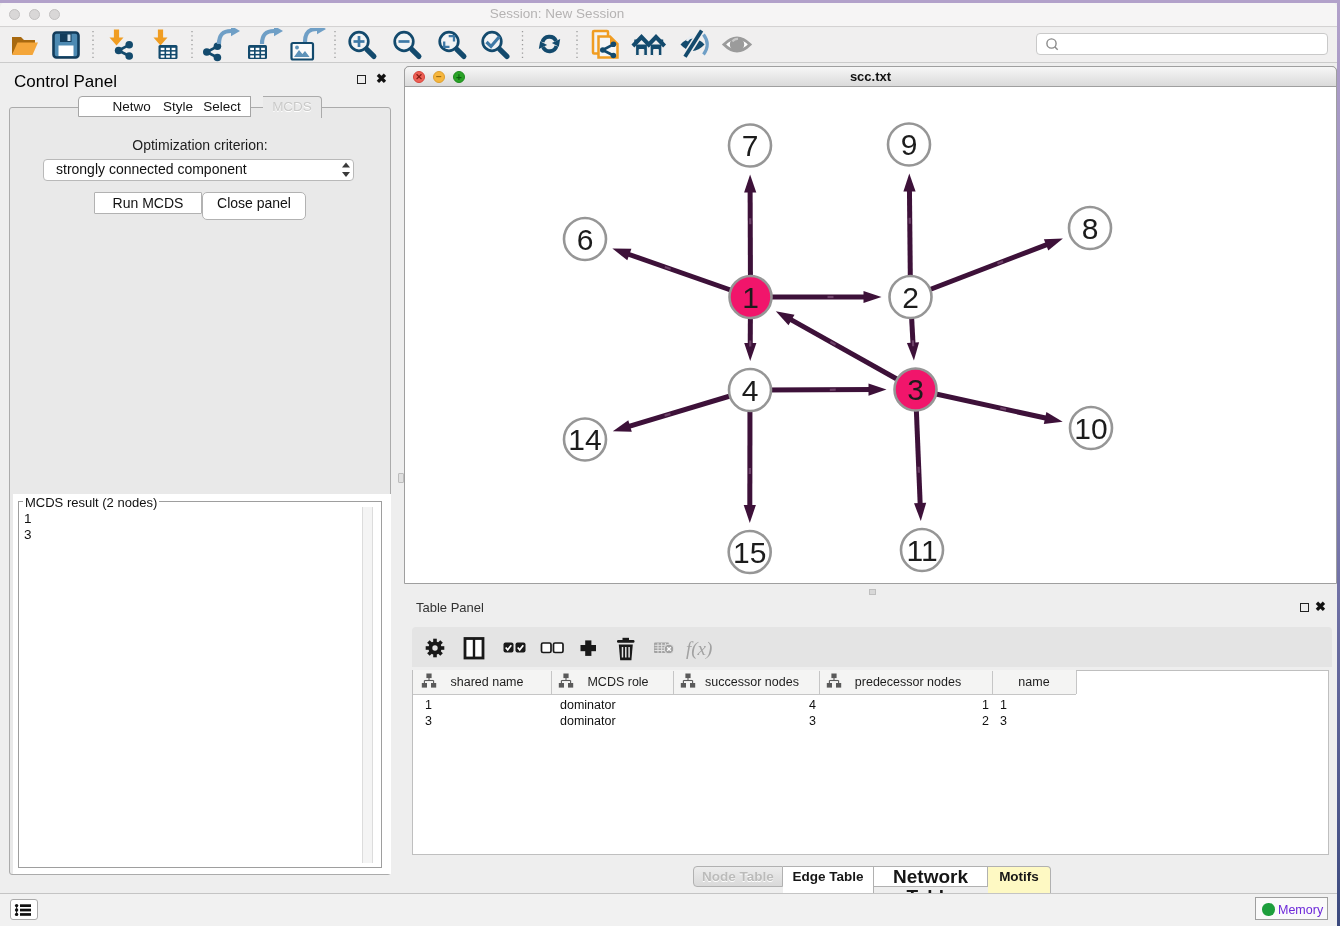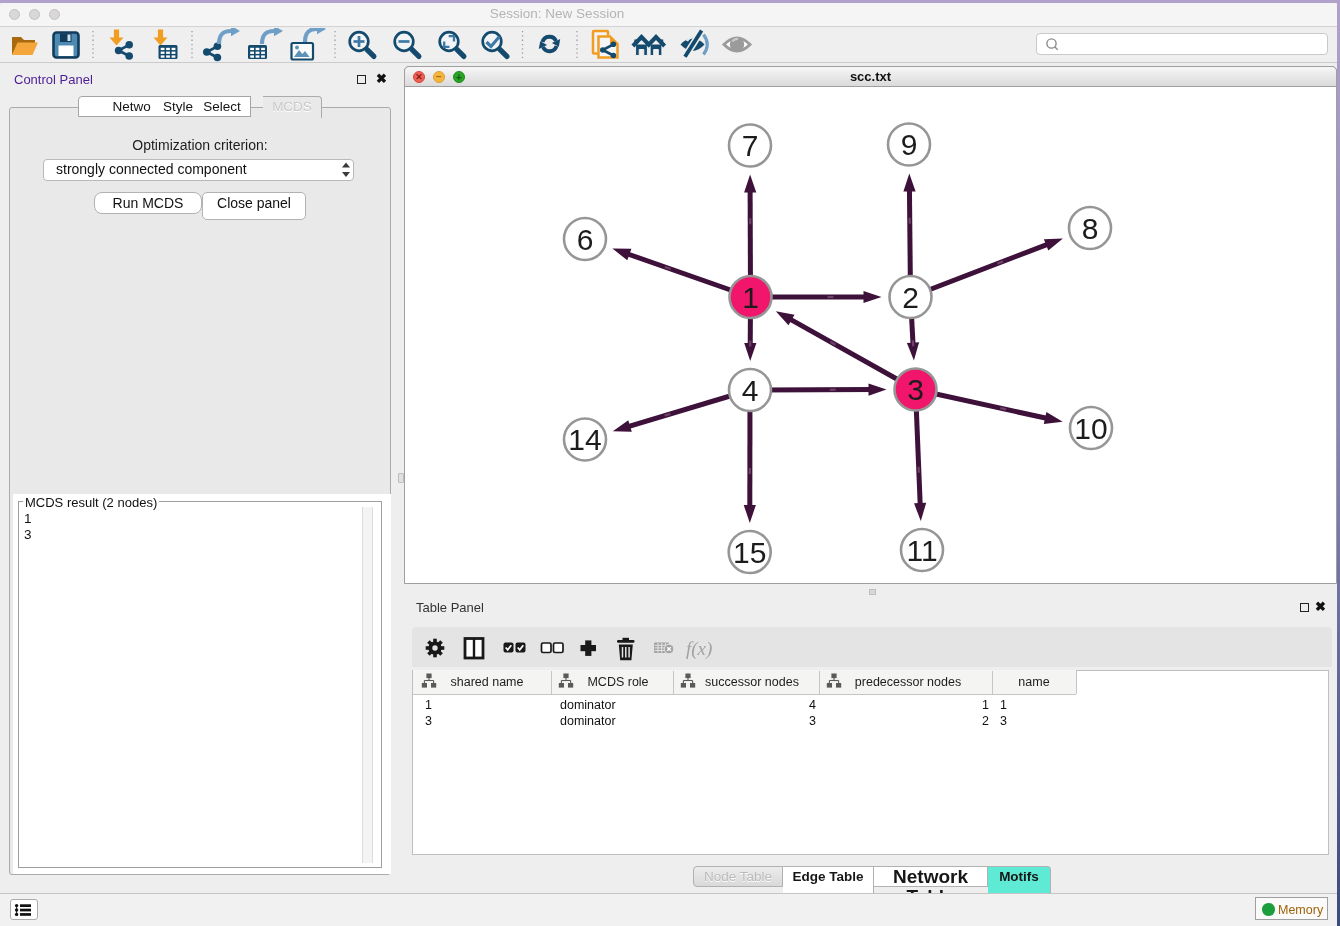--- a/index.html
+++ b/index.html
@@ -108,41 +108,41 @@
 <path d="M724 44.5 Q737 31.5 750 44.5 Q737 57.5 724 44.5 z" fill="#fff" stroke="#9b9b9b" stroke-width="3"></path>
 <circle cx="737" cy="44.5" r="7.2" fill="#9b9b9b"></circle>
 <path d="M732.5 41.5 a6 6 0 0 1 5.5-2.7" fill="none" stroke="#c9c9c9" stroke-width="2.2"></path>
   </svg>
 <div class="abs" style="left:1036px;top:33px;width:292px;height:22px;background:#fff;border:1.5px solid #c9c9c9;border-radius:4px"></div>
 <svg class="abs" style="left:1044px;top:37px" width="18" height="18" viewBox="0 0 18 18">
     <circle cx="7.5" cy="6.5" r="4.6" fill="none" stroke="#8a8a8a" stroke-width="1.4"></circle>
     <line x1="10.9" y1="9.9" x2="13.7" y2="12.7" stroke="#8a8a8a" stroke-width="1.4"></line>
   </svg>
 
-<div class="abs" style="left:14px;top:72px;font-size:13px;color:#4c1d95">Control Panel</div>
+<div class="abs" style="left:14px;top:72px;font-size:17px;color:#000000">Control Panel</div>
 <div class="abs" style="left:357px;top:74.5px;width:9px;height:9px;border:1.7px solid #222"></div>
 <div class="abs" style="left:376px;top:71px;font-size:13px;font-weight:bold;color:#111">✖</div>
 
 <div class="abs" style="left:9px;top:107px;width:382px;height:768px;background:#e9e9e9;border:1px solid #ababab;border-radius:3px"></div>
 
 <div class="abs" style="left:78px;top:96px;width:85px;height:21px;background:#fff;border:1px solid #a5a5a5;border-radius:4px 0 0 0;font-size:13.5px;color:#141414;text-align:right;line-height:20px">Network</div>
 <div class="abs" style="left:151px;top:96px;width:55px;height:21px;background:#fff;border:1px solid #a5a5a5;border-left:none;font-size:13.5px;color:#141414;text-align:center;line-height:20px">Style</div>
 <div class="abs" style="left:194px;top:96px;width:57px;height:21px;background:#fff;border:1px solid #a5a5a5;border-left:none;font-size:13.5px;color:#141414;text-align:center;line-height:20px">Select</div>
 <div class="abs" style="left:263px;top:96px;width:59px;height:22px;background:#e9e9e9;border:1px solid #ababab;border-left:none;border-bottom:none;border-radius:0 4px 0 0;font-size:13.5px;color:#c9c9c8;text-align:center;line-height:20px;text-shadow:0 1px 0 #fff">MCDS</div>
 <div class="abs" style="left:200px;top:137px;width:0"></div>
 <div class="abs" style="left:10px;top:137px;width:380px;text-align:center;font-size:14px;color:#1d1d1d">Optimization criterion:</div>
 
 <div class="abs" style="left:43px;top:158.5px;width:311px;height:22.5px;background:#fff;border:1px solid #b9b9b9;border-radius:4px"></div>
 <div class="abs" style="left:56px;top:161px;font-size:14px;color:#111">strongly connected component</div>
 <svg class="abs" style="left:340px;top:162px" width="12" height="16" viewBox="0 0 12 16">
     <polygon points="6,0.5 10,5.5 2,5.5" fill="#3a3a3a"></polygon>
     <polygon points="6,15 10,10 2,10" fill="#3a3a3a"></polygon>
   </svg>
 
-<div class="abs" style="left:94px;top:192px;width:108px;height:21.5px;background:#fff;border:1px solid #b2b2b2;border-radius:8px;font-size:14px;color:#111;text-align:center;line-height:20px">Run MCDS</div>
+<div class="abs" style="left:94px;top:192px;width:108px;height:21.5px;background:#fff;border:1px solid #b2b2b2;border-radius:1px;font-size:14px;color:#111;text-align:center;line-height:20px">Run MCDS</div>
 <div class="abs" style="left:202px;top:192px;width:104px;height:28px;background:#fff;border:1px solid #b2b2b2;border-radius:5px;font-size:14px;color:#111;text-align:center;line-height:20px">Close panel</div>
 
 <div class="abs" style="left:13px;top:494px;width:378px;height:380px;background:#fff"></div>
 <div class="abs" style="left:18px;top:501px;width:364px;height:367px;border:1px solid #9e9e9e"></div>
 <div class="abs" style="left:23px;top:494.5px;background:#fff;padding:0 2px;font-size:13px;color:#111">MCDS result (2 nodes)</div>
 <div class="abs" style="left:24px;top:511px;font-size:13.5px;color:#111">1</div>
 <div class="abs" style="left:24px;top:527px;font-size:13.5px;color:#111">3</div>
 <div class="abs" style="left:362px;top:507px;width:11px;height:356px;background:#f4f4f4;border-left:1px solid #dcdcdc;border-right:1px solid #dcdcdc"></div>
 
 <div class="abs" style="left:397.5px;top:472.5px;width:6px;height:10px;background:#e0e0e0;border:1px solid #bdbdbd;border-radius:1px"></div>
@@ -320,33 +320,33 @@
 <text x="816" y="709" font-size="12.5" fill="#111" text-anchor="end">4</text>
 <text x="989" y="709" font-size="12.5" fill="#111" text-anchor="end">1</text>
 <text x="1000" y="709" font-size="12.5" fill="#111">1</text>
 <text x="425" y="725" font-size="12.5" fill="#111">3</text>
 <text x="560" y="725" font-size="12.5" fill="#111">dominator</text>
 <text x="816" y="725" font-size="12.5" fill="#111" text-anchor="end">3</text>
 <text x="989" y="725" font-size="12.5" fill="#111" text-anchor="end">2</text>
 <text x="1000" y="725" font-size="12.5" fill="#111">3</text>
 </svg>
 
-<div class="abs" style="left:693px;top:866px;width:90px;height:21px;background:linear-gradient(#ececec,#d9d9d9);border:1px solid #b1b1b1;border-radius:4px 0 0 4px;font-size:13.5px;font-weight:normal;color:#bbbbba;text-align:center;line-height:20px;text-shadow:0 1px 0 #fff">Node Table</div>
+<div class="abs" style="left:693px;top:866px;width:90px;height:21px;background:linear-gradient(#ececec,#d9d9d9);border:1px solid #b1b1b1;border-radius:4px 0 0 4px;font-size:13.5px;font-weight:bold;color:#bbbbba;text-align:center;line-height:20px;text-shadow:0 1px 0 #fff">Node Table</div>
 <div class="abs" style="left:783px;top:866px;width:91px;height:31px;background:#fff;border:1px solid #b1b1b1;border-left:none;font-size:13.5px;font-weight:bold;color:#161616;text-align:center;line-height:20px">Edge Table</div>
 <div class="abs" style="left:874px;top:866px;width:114px;height:21px;background:#fff;border:1px solid #b1b1b1;border-left:none;font-size:19px;font-weight:bold;color:#161616;text-align:center;line-height:20px">Network Table</div>
-<div class="abs" style="left:988px;top:866px;width:63px;height:38px;background:#5eead4;border:1px solid #b1b1b1;border-left:none;border-radius:0 4px 4px 0;font-size:13.5px;font-weight:bold;color:#161616;text-align:center;line-height:20px">Motifs</div>
+<div class="abs" style="left:988px;top:866px;width:63px;height:38px;background:#fef9c3;border:1px solid #b1b1b1;border-left:none;border-radius:0 4px 4px 0;font-size:13.5px;font-weight:bold;color:#161616;text-align:center;line-height:20px">Motifs</div>
 
 <div class="abs" style="left:0;top:893px;width:1337px;height:33px;background:#f1f1f1;border-top:1px solid #c4c4c4"></div>
 <div class="abs" style="left:10px;top:899px;width:28px;height:21px;background:#fff;border:1px solid #ababab;border-radius:3px"></div>
 <svg class="abs" style="left:14px;top:903px" width="20" height="14" viewBox="0 0 20 14">
 <circle cx="2.6" cy="2.6" r="1.7" fill="#111"></circle>
     <circle cx="2.6" cy="7" r="1.7" fill="#111"></circle>
     <circle cx="2.6" cy="11.4" r="1.7" fill="#111"></circle>
 <line x1="2.6" y1="2.6" x2="2.6" y2="11.4" stroke="#111" stroke-width="0.9"></line>
 <rect x="6" y="1.3" width="11" height="2.7" fill="#111"></rect>
     <rect x="6" y="5.7" width="11" height="2.7" fill="#111"></rect>
     <rect x="6" y="10.1" width="11" height="2.7" fill="#111"></rect>
 </svg>
 <div class="abs" style="left:1255px;top:897px;width:73px;height:23px;background:#fafafa;border:1px solid #9f9f9f"></div>
 <div class="abs" style="left:1262px;top:903px;width:12.5px;height:12.5px;border-radius:50%;background:#1d9e3c"></div>
-<div class="abs" style="left:1278px;top:902.5px;font-size:12.5px;color:#a16207">Memory</div>
+<div class="abs" style="left:1278px;top:902.5px;font-size:12.5px;color:#6d28d9">Memory</div>
 
 <div class="abs" style="left:0;top:0;width:1340px;height:2.5px;background:#b2a1ca"></div>
 <div class="abs" style="left:1337px;top:0;width:3px;height:926px;background:linear-gradient(#b2a1ca,#8b85ba 45%,#3c4a7e)"></div>
 </body></html>

